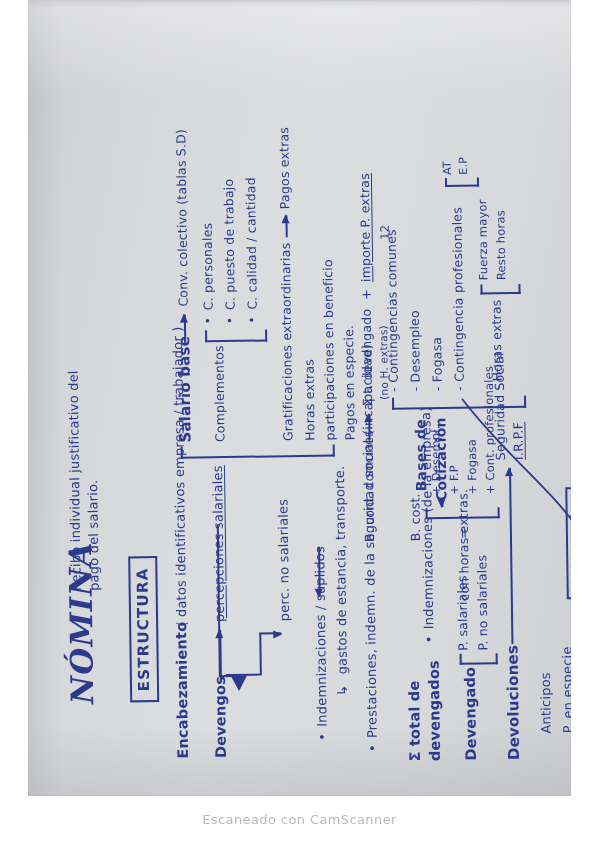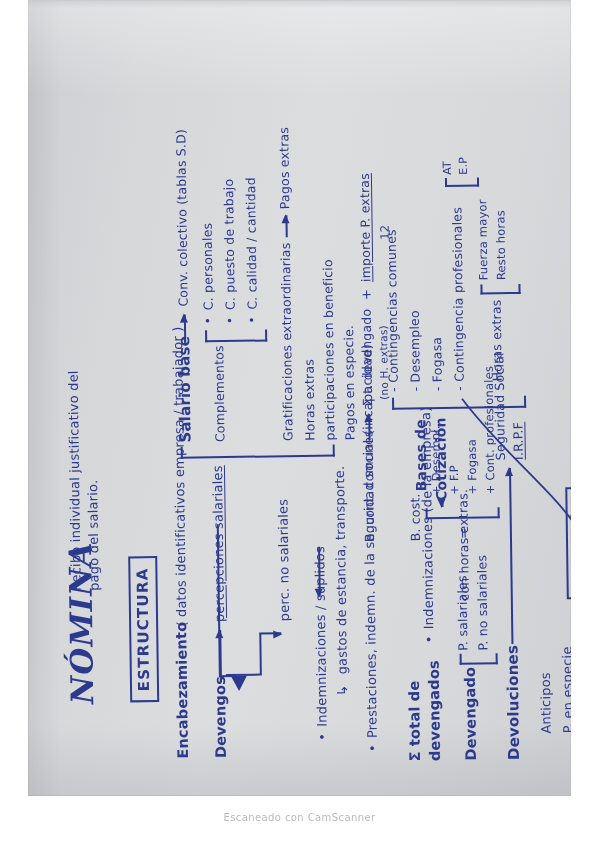--- a/index.html
+++ b/index.html
@@ -71,21 +71,21 @@
   }
 
   
   .brk{position:absolute;border:2px solid #2c3a8e;border-right:0;}
 
   svg.curve{position:absolute;overflow:visible;}
 
   
   #footer{
     position:absolute;left:0;top:812px;width:599px;text-align:center;
-    font-family:"DejaVu Sans",sans-serif;font-size:10px;color:#b9babd;letter-spacing:.4px;
+    font-family:"DejaVu Sans",sans-serif;font-size:13px;color:#b9babd;letter-spacing:.4px;
   }
 </style>
 </head>
 <body>
 
 <div id="page">
 
   <div id="sheet">
 
     <div id="ink">

